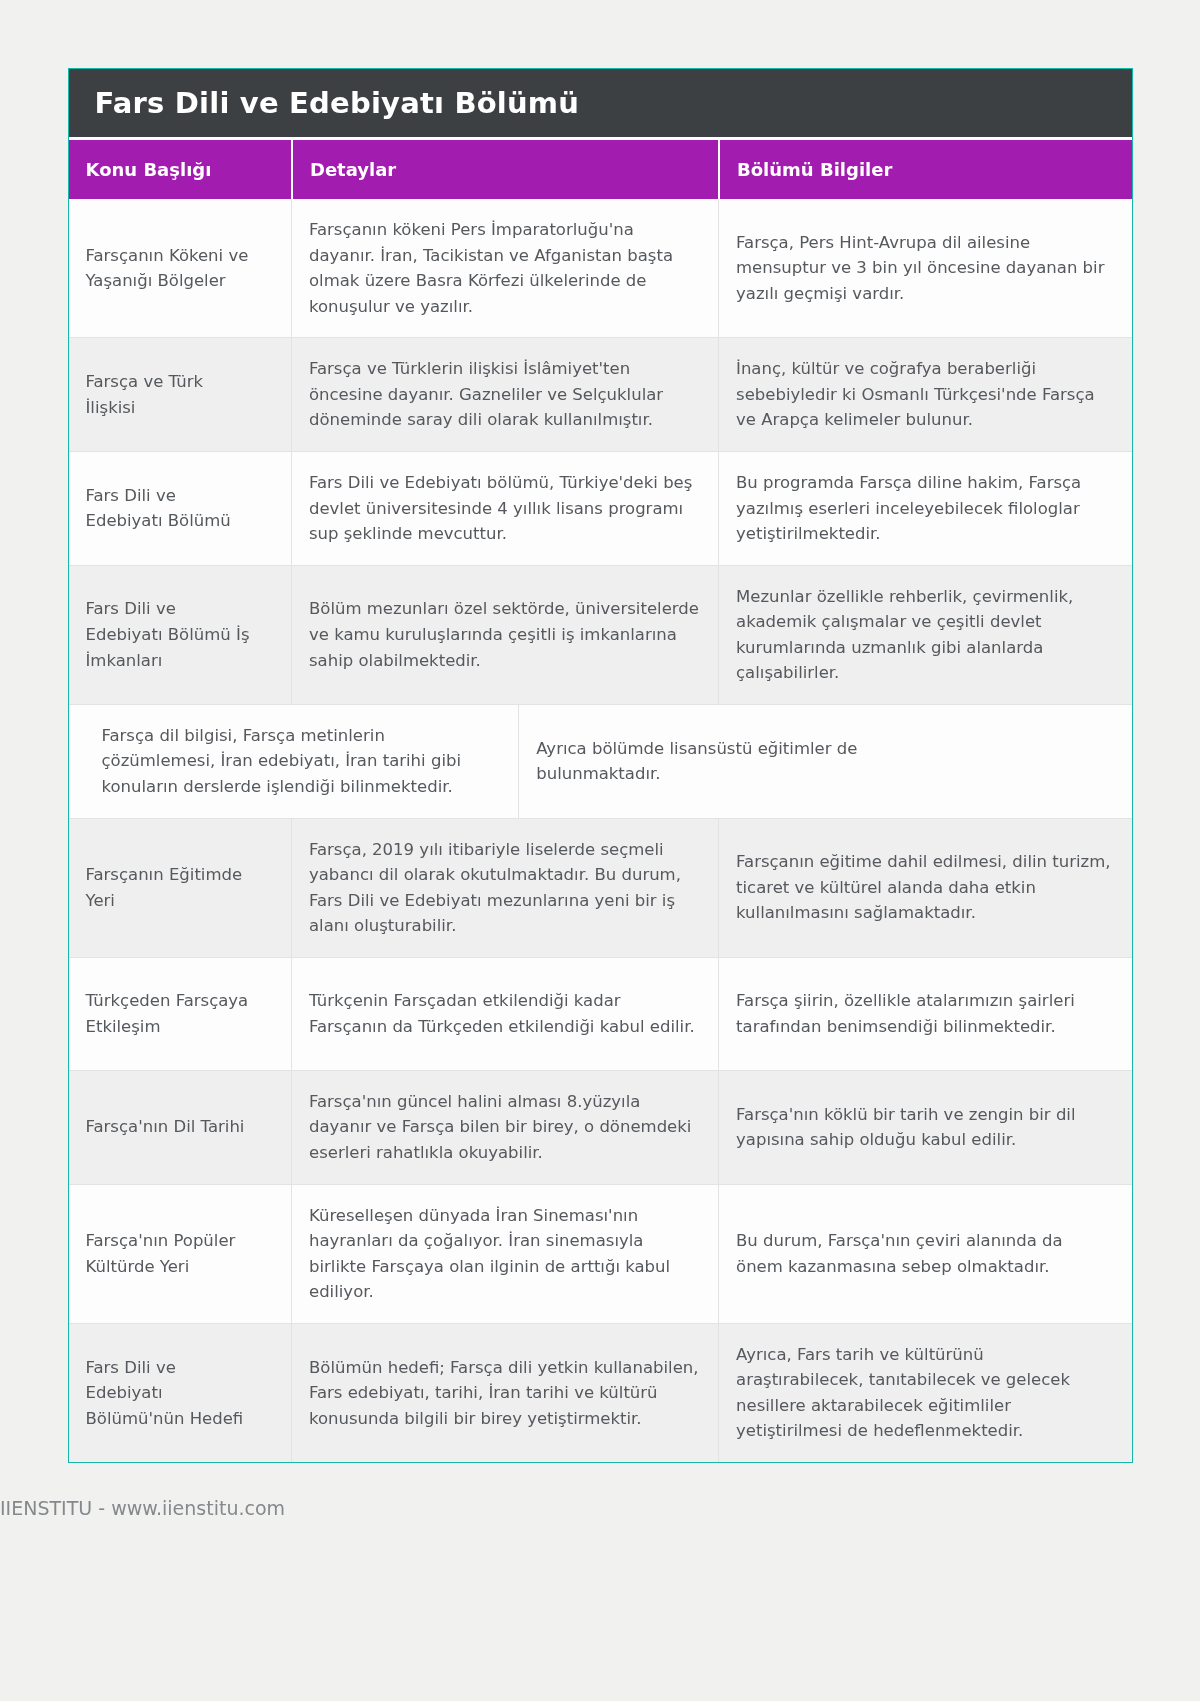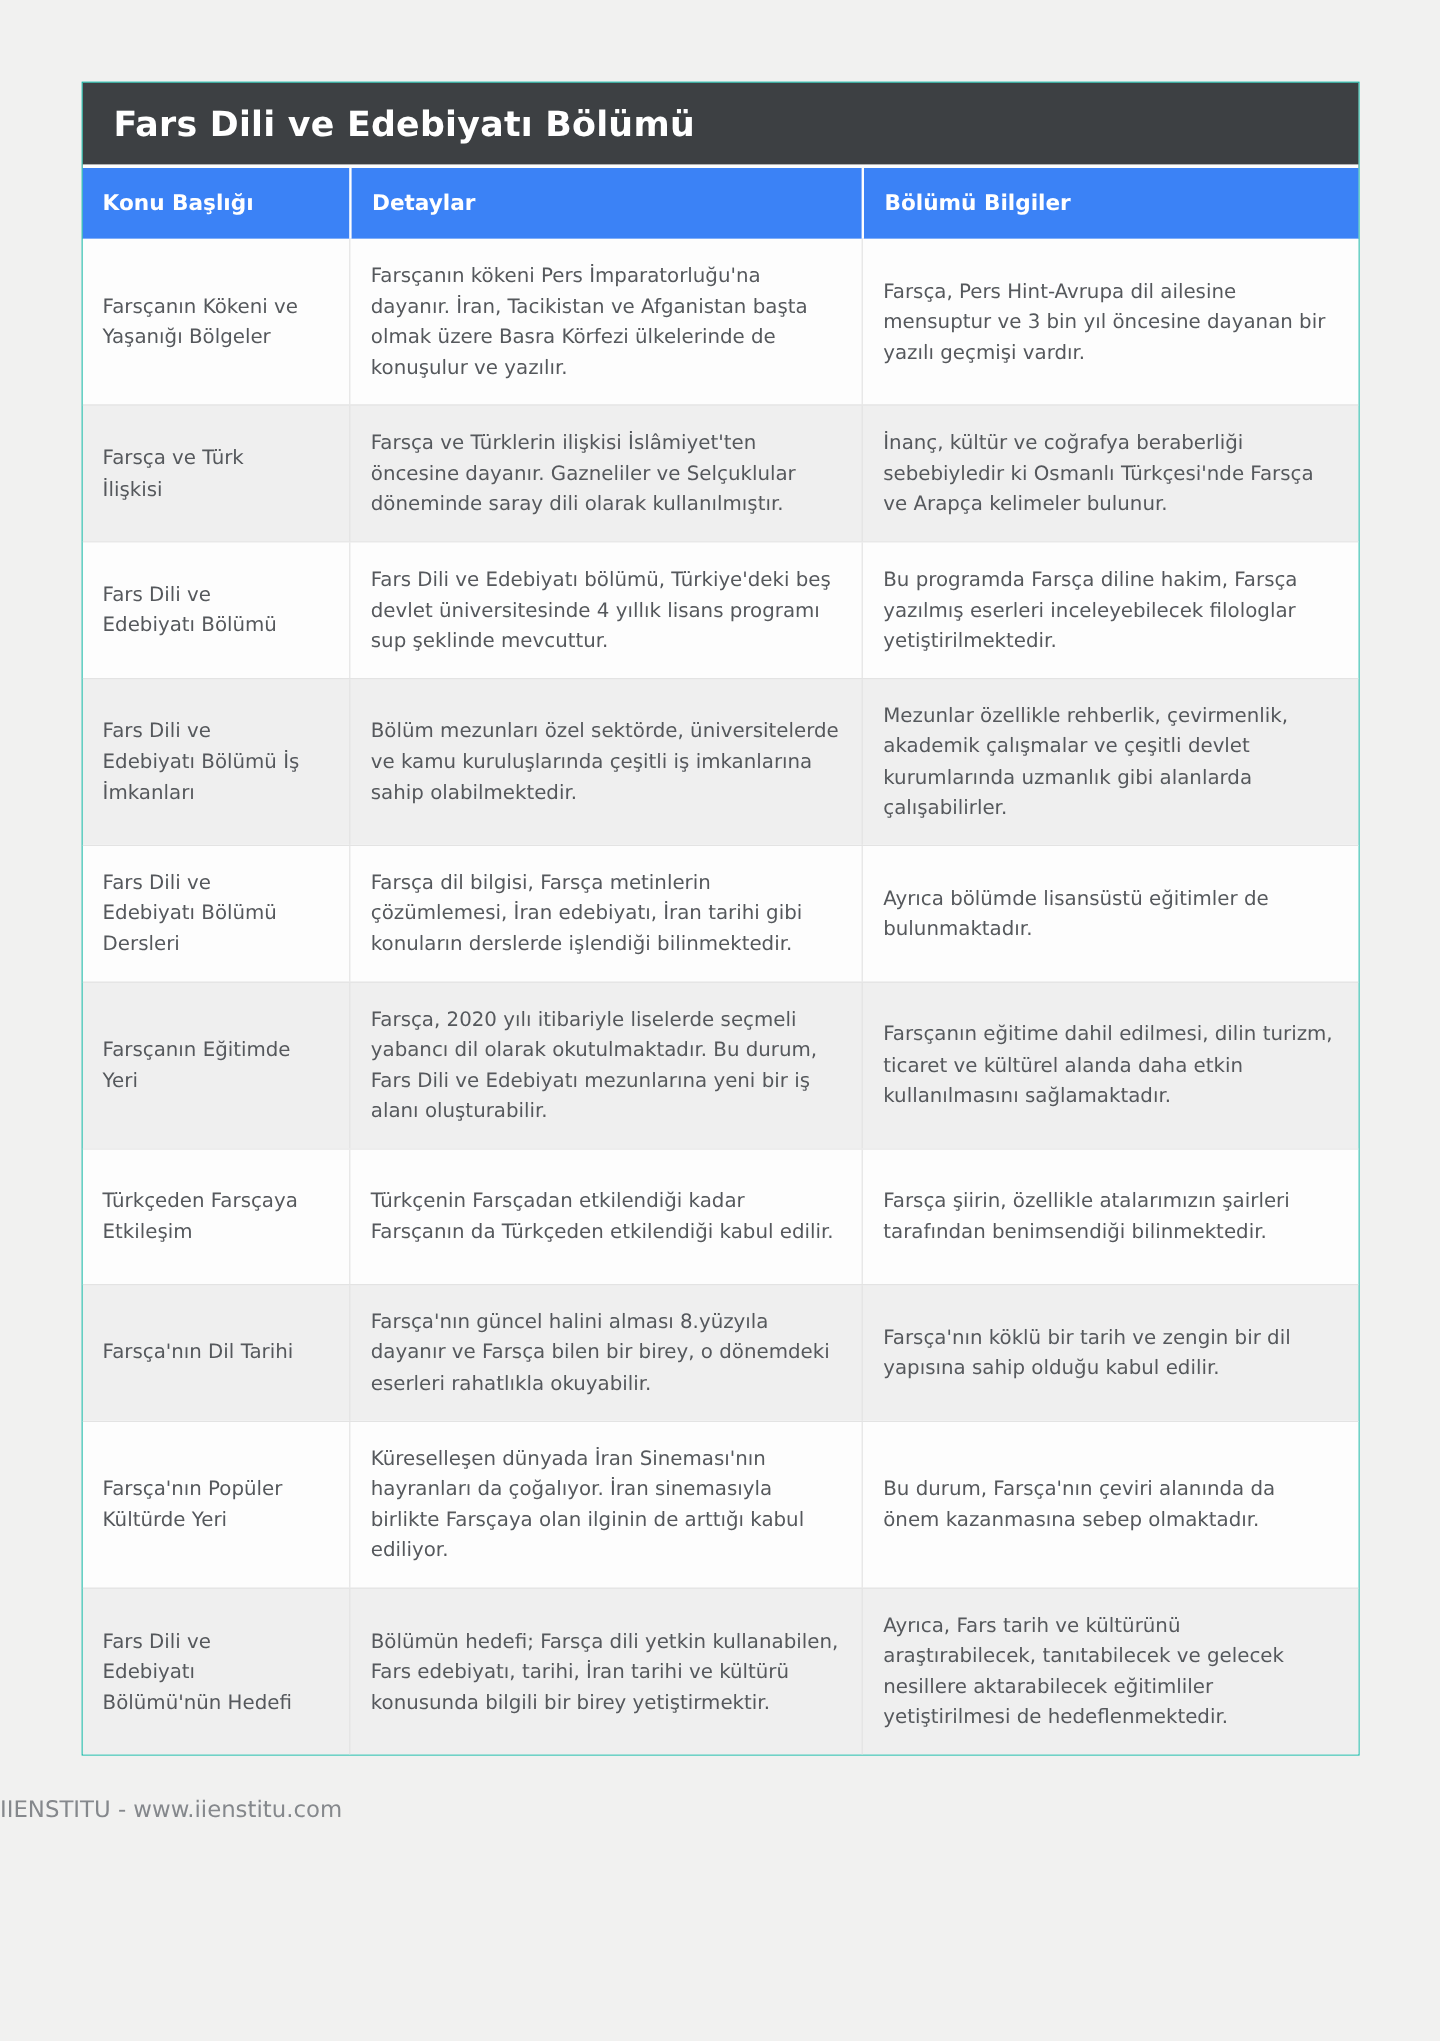--- a/index.html
+++ b/index.html
@@ -26,21 +26,21 @@
     background: #3d4043;
     color: #ffffff;
     padding: 17px 26px;
     font-size: 29px;
     font-weight: bold;
     border-bottom: 3px solid #fdfdfd;
     letter-spacing: 0.2px;
   }
   .head-row {
     display: flex;
-    background: #3b82f6;
+    background: #a21caf;
     color: #ffffff;
   }
   .head-cell {
     box-sizing: border-box;
     padding: 19px 17px;
     font-size: 18px;
     font-weight: bold;
   }
   .head-cell + .head-cell {
     border-left: 2px solid #fdfdfd;
@@ -138,37 +138,34 @@
           </div>
         <div class="cell c2">
             <span>Bölüm mezunları özel sektörde, üniversitelerde ve kamu kuruluşlarında çeşitli iş imkanlarına sahip olabilmektedir.</span>
           </div>
         <div class="cell c3">
             <span>Mezunlar özellikle rehberlik, çevirmenlik, akademik çalışmalar ve çeşitli devlet kurumlarında uzmanlık gibi alanlarda çalışabilirler.</span>
           </div>
       </div>
 
       <div class="row">
-        <div class="cell c1">
-            <span>Fars Dili ve Edebiyatı Bölümü Dersleri</span>
-          </div>
         <div class="cell c2">
             <span>Farsça dil bilgisi, Farsça metinlerin çözümlemesi, İran edebiyatı, İran tarihi gibi konuların derslerde işlendiği bilinmektedir.</span>
           </div>
         <div class="cell c3">
             <span>Ayrıca bölümde lisansüstü eğitimler de bulunmaktadır.</span>
           </div>
       </div>
 
       <div class="row">
         <div class="cell c1">
             <span>Farsçanın Eğitimde Yeri</span>
           </div>
         <div class="cell c2">
-            <span>Farsça, 2020 yılı itibariyle liselerde seçmeli yabancı dil olarak okutulmaktadır. Bu durum, Fars Dili ve Edebiyatı mezunlarına yeni bir iş alanı oluşturabilir.</span>
+            <span>Farsça, 2019 yılı itibariyle liselerde seçmeli yabancı dil olarak okutulmaktadır. Bu durum, Fars Dili ve Edebiyatı mezunlarına yeni bir iş alanı oluşturabilir.</span>
           </div>
         <div class="cell c3">
             <span>Farsçanın eğitime dahil edilmesi, dilin turizm, ticaret ve kültürel alanda daha etkin kullanılmasını sağlamaktadır.</span>
           </div>
       </div>
 
       <div class="row">
         <div class="cell c1">
             <span>Türkçeden Farsçaya Etkileşim</span>
           </div>

